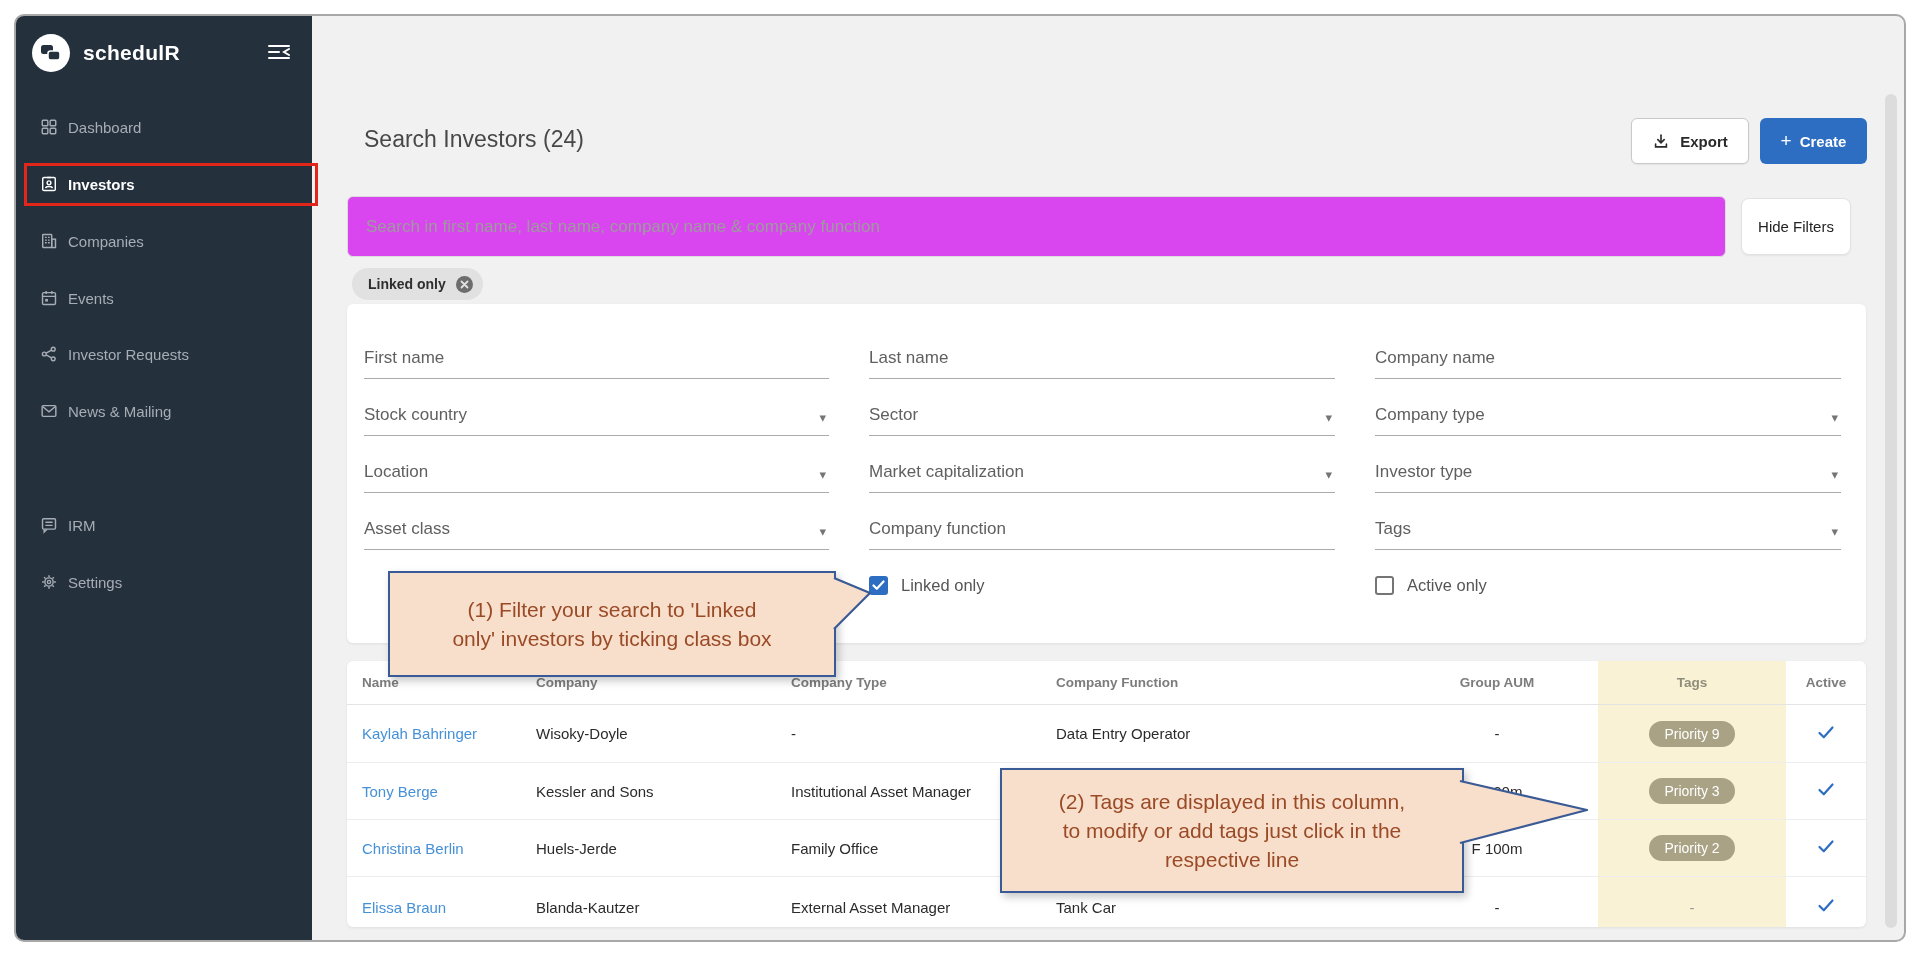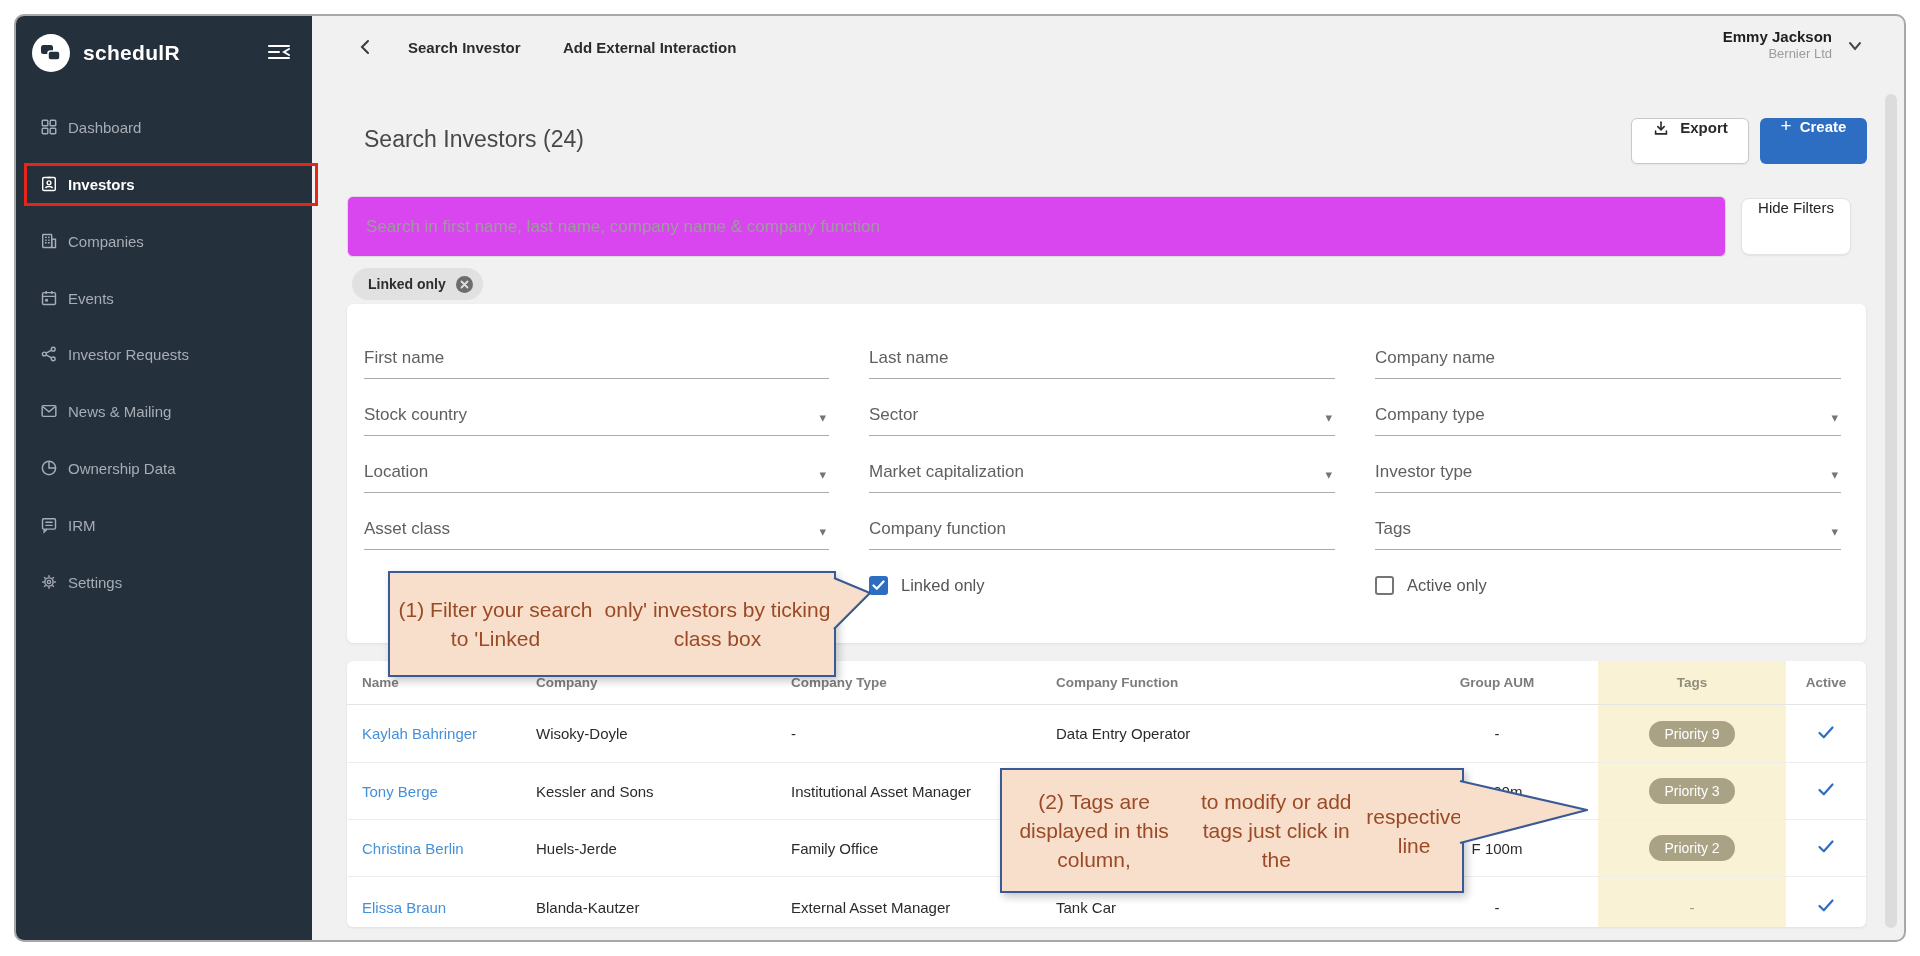--- a/index.html
+++ b/index.html
@@ -24,21 +24,21 @@
   .tb-tab.t1 { left:96px; }
   .tb-tab.t2 { left:251px; }
   .user-menu { position:absolute; right:40px; top:12px; display:flex; align-items:center; cursor:pointer; }
   .user-texts { text-align:right; }
   .user-name { font-size:15px; font-weight:700; color:#1f1f1f; line-height:18px; }
   .user-company { font-size:13px; color:#9c9c9c; line-height:16px; }
   .user-chevron { margin-left:14px; margin-top:4px; }
 
   
   .page-title { position:absolute; left:348px; top:110px; font-size:23px; color:#484848; }
-  .btn { display:flex; justify-content:center; border-radius:6px; font-size:15px; font-weight:700; cursor:pointer; }
+  .btn { display:flex; align-items:center; justify-content:center; border-radius:6px; font-size:15px; font-weight:700; cursor:pointer; }
   .btn-export { position:absolute; left:1615px; top:102px; width:118px; height:46px; background:#fff; border:1px solid #c9c9c9; color:#2a2a2a; gap:10px; box-shadow:0 1px 2px rgba(0,0,0,.06); }
   .btn-create { position:absolute; left:1744px; top:102px; width:107px; height:46px; background:#2d6ec3; color:#fff; gap:8px; }
   .plus-glyph { font-size:19px; font-weight:400; line-height:1; margin-top:-2px; }
 
   
   .search-box { position:absolute; left:331px; top:180px; width:1379px; height:61px; background:#d946ef; border:1px solid #dcdcdc; border-radius:6px; padding:0 18px; font-size:17px; color:#333; font-family:"Liberation Sans", sans-serif; outline:none; }
   .search-box::placeholder { color:#9c9c9c; }
   .btn-hidefilters { position:absolute; left:1725px; top:182px; width:110px; height:57px; background:#fff; border:1px solid #e2e2e2; border-radius:8px; font-weight:400; color:#232323; box-shadow:0 1px 2px rgba(0,0,0,.06); }
   .chip { position:absolute; left:336px; top:252px; height:32px; background:#e1e1e1; border-radius:16px; display:flex; align-items:center; gap:9px; padding:0 9px 0 16px; font-size:14px; font-weight:700; color:#2e2e2e; cursor:pointer; }
 
@@ -66,21 +66,21 @@
   .c3{width:356px;padding-left:16px;} .c4{width:202px;text-align:center;} .c5{width:188px;text-align:center;} .c6{width:80px;text-align:center;}
   .hcell { font-size:13.5px; font-weight:700; color:#7c7c7c; }
   .hcell.tags-h { color:#8f8d7c; }
   .dcell { font-size:15px; color:#2b2b2b; }
   .name-link { color:#4590d7; cursor:pointer; }
   .pill { display:inline-block; background:#a9a284; color:#fff; border-radius:15px; padding:5px 15px; font-size:14px; cursor:pointer; }
   .tag-dash { color:#9a9a9a; }
   .scrollbar-thumb { position:absolute; left:1869px; top:78px; width:12px; height:834px; background:#dcdcdc; border-radius:6px; cursor:pointer; }
 
   
-  .callout { position:absolute; background:#f8dfcb; border:2px solid #3a5a96; z-index:50; display:flex; align-items:center; justify-content:center; box-shadow:3px 4px 8px rgba(0,0,0,.22); }
+  .callout { position:absolute; background:#f8dfcb; border:2px solid #3a5a96; z-index:50; display:flex; flex-direction:column; align-items:center; justify-content:center; box-shadow:3px 4px 8px rgba(0,0,0,.22); }
   .callout .cline { font-size:21px; line-height:29px; color:#9a4a26; text-align:center; }
   .co1 { left:372px; top:555px; width:448px; height:106px; }
   .co2 { left:984px; top:752px; width:464px; height:125px; }
   .arrow-svg { position:absolute; z-index:51; overflow:visible; }
 </style>
 </head>
 <body>
 
 <div class="frame">
 
@@ -152,27 +152,20 @@
     </div>
 
     <div class="sb-item" style="top:373px">
       <svg viewBox="0 0 20 20" fill="none" stroke="currentColor" stroke-width="1.6">
           <rect x="2.4" y="4" width="15.2" height="12" rx="1.2"></rect>
           <polyline points="3.2,5.2 10,11 16.8,5.2"></polyline>
         </svg>
       <span>News &amp; Mailing</span>
     </div>
 
-    <div class="sb-item" style="top:430px">
-      <svg viewBox="0 0 20 20" fill="none" stroke="currentColor" stroke-width="1.6">
-          <circle cx="10" cy="10" r="7.4"></circle>
-          <path d="M10 2.6 V10 H17.4"></path>
-        </svg>
-      <span>Ownership Data</span>
-    </div>
 
     <div class="sb-item" style="top:487px">
       <svg viewBox="0 0 20 20" fill="none" stroke="currentColor" stroke-width="1.6">
           <rect x="2.8" y="3" width="14.4" height="11.6" rx="1.2"></rect>
           <path d="M6 7 h8 M6 10.4 h8"></path>
           <path d="M4.6 14.6 v3.2 l3.2,-3.2" fill="none"></path>
         </svg>
       <span>IRM</span>
     </div>
 
@@ -181,40 +174,20 @@
           <circle cx="10" cy="10" r="4.6"></circle>
           <circle cx="10" cy="10" r="1.8"></circle>
           <path d="M10 2.4 v2 M10 15.6 v2 M2.4 10 h2 M15.6 10 h2 M4.6 4.6 l1.5 1.5 M13.9 13.9 l1.5 1.5 M4.6 15.4 l1.5 -1.5 M13.9 6.1 l1.5 -1.5"></path>
         </svg>
       <span>Settings</span>
     </div>
   </nav>
 
   <div class="red-annot"></div>
 
-  <header class="topbar">
-    <span class="back-btn">
-      <svg width="24" height="26" viewBox="0 0 24 26" fill="none" stroke="#3a3a3a" stroke-width="2" stroke-linecap="round">
-          <polyline points="14,7 8,13 14,19"></polyline>
-        </svg>
-    </span>
-    <span class="tb-tab t1">Search Investor</span>
-    <span class="tb-tab t2">Add External Interaction</span>
-    <div class="user-menu">
-      <div class="user-texts">
-        <div class="user-name">Emmy Jackson</div>
-        <div class="user-company">Bernier Ltd</div>
-      </div>
-      <span class="user-chevron">
-        <svg width="18" height="12" viewBox="0 0 18 12" fill="none" stroke="#4a4a4a" stroke-width="2" stroke-linecap="round">
-            <polyline points="4,3 9,9 14,3"></polyline>
-          </svg>
-      </span>
-    </div>
-  </header>
 
   <div class="page-title">Search Investors (24)</div>
 
   <div class="btn btn-export">
     <svg width="18" height="18" viewBox="0 0 20 20" fill="none" stroke="#2a2a2a" stroke-width="1.8" stroke-linecap="round">
         <path d="M10 3.5 v8"></path>
         <polyline points="6.5,8.5 10,12 13.5,8.5"></polyline>
         <path d="M4 13.5 v3 h12 v-3"></path>
       </svg>
     <span>Export</span>

